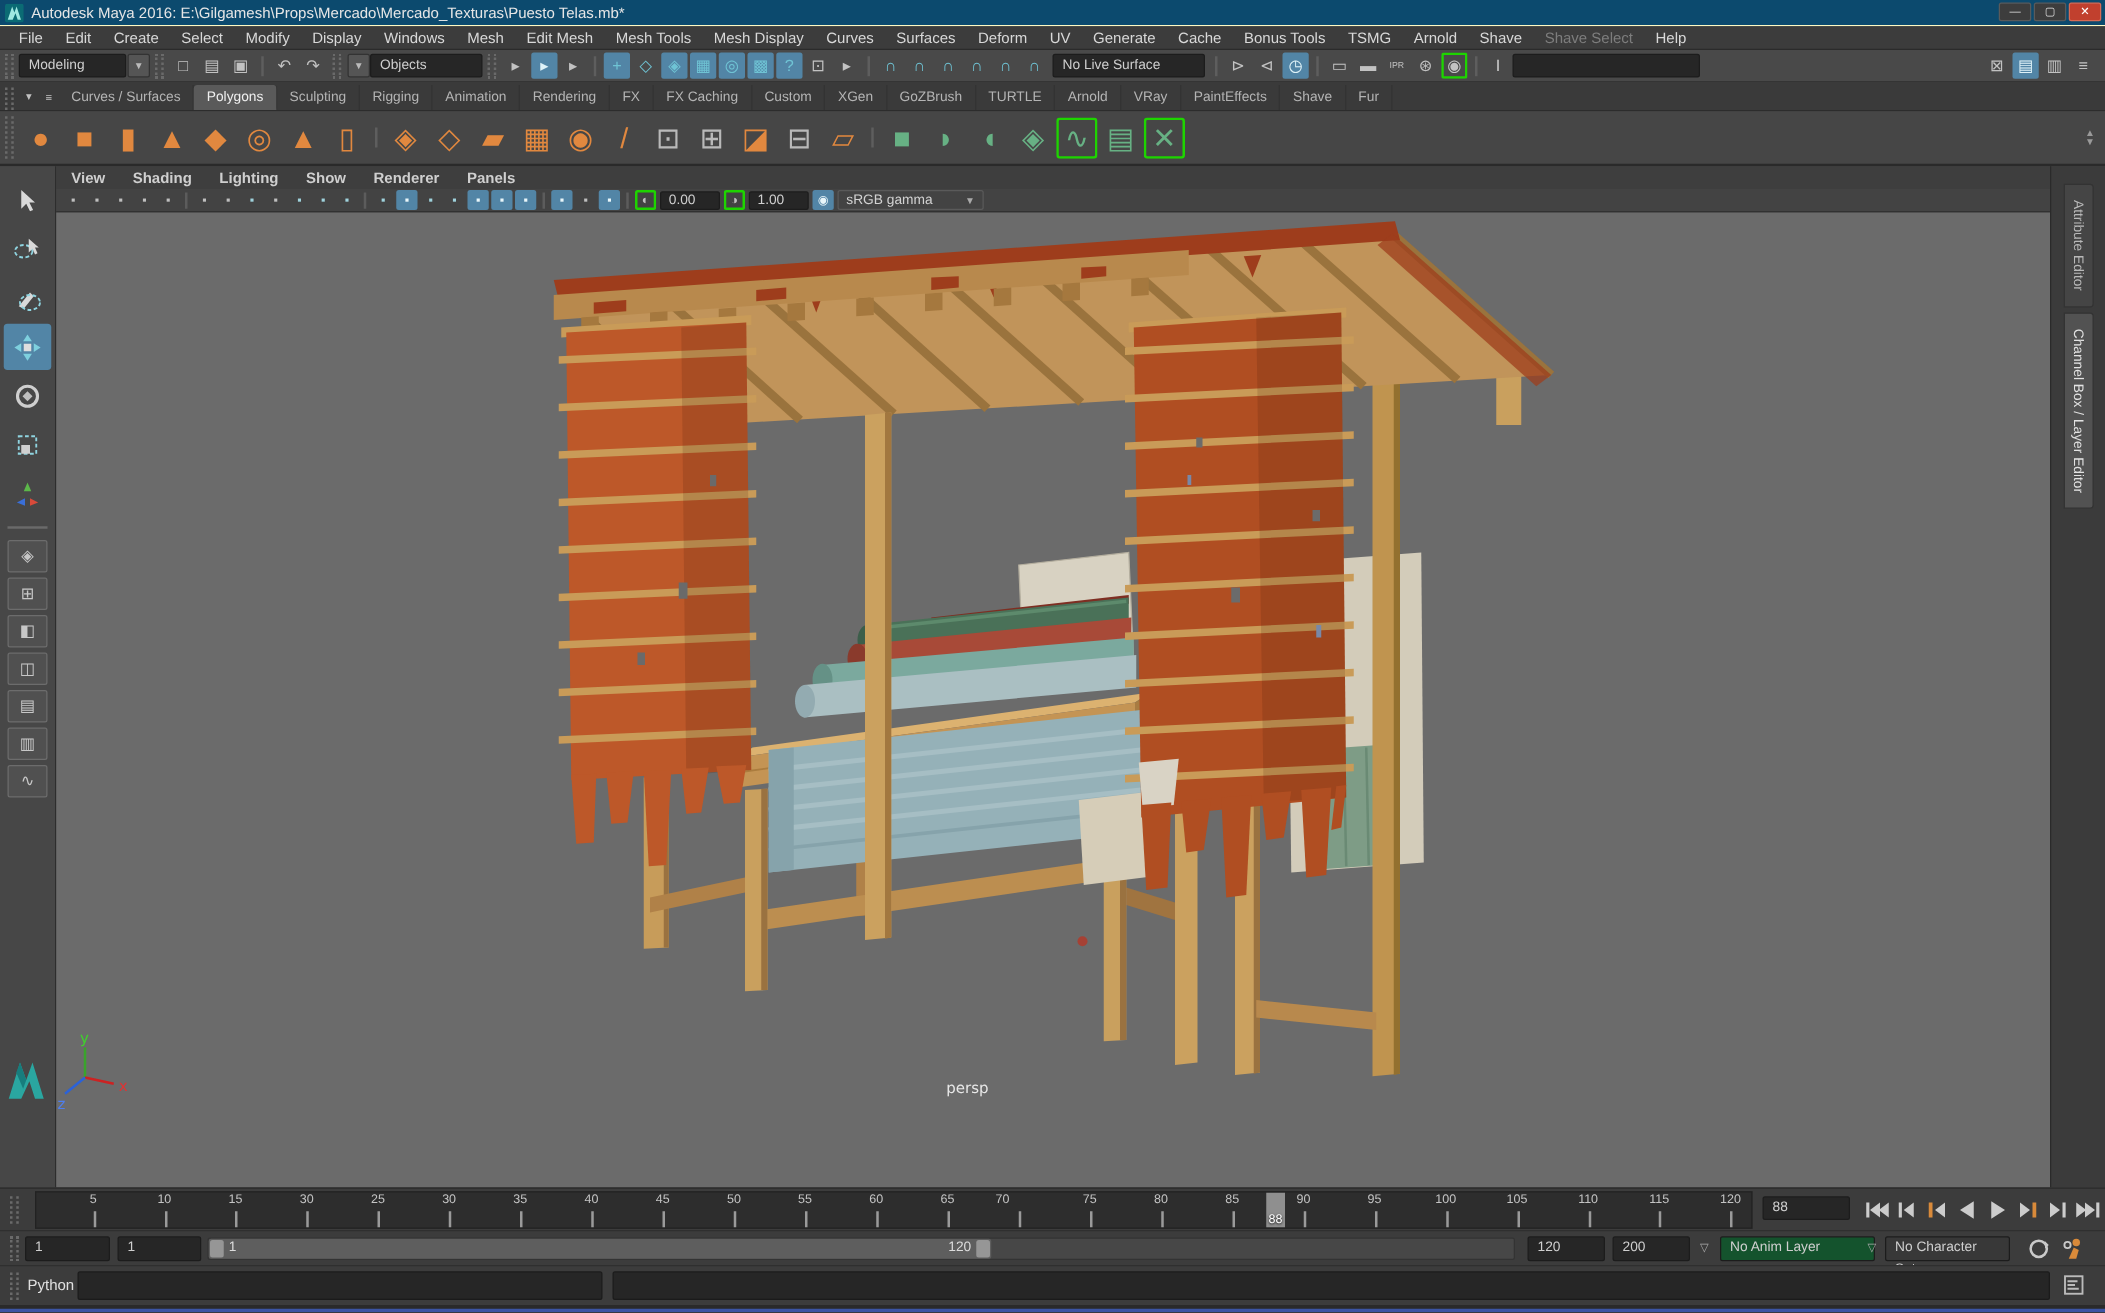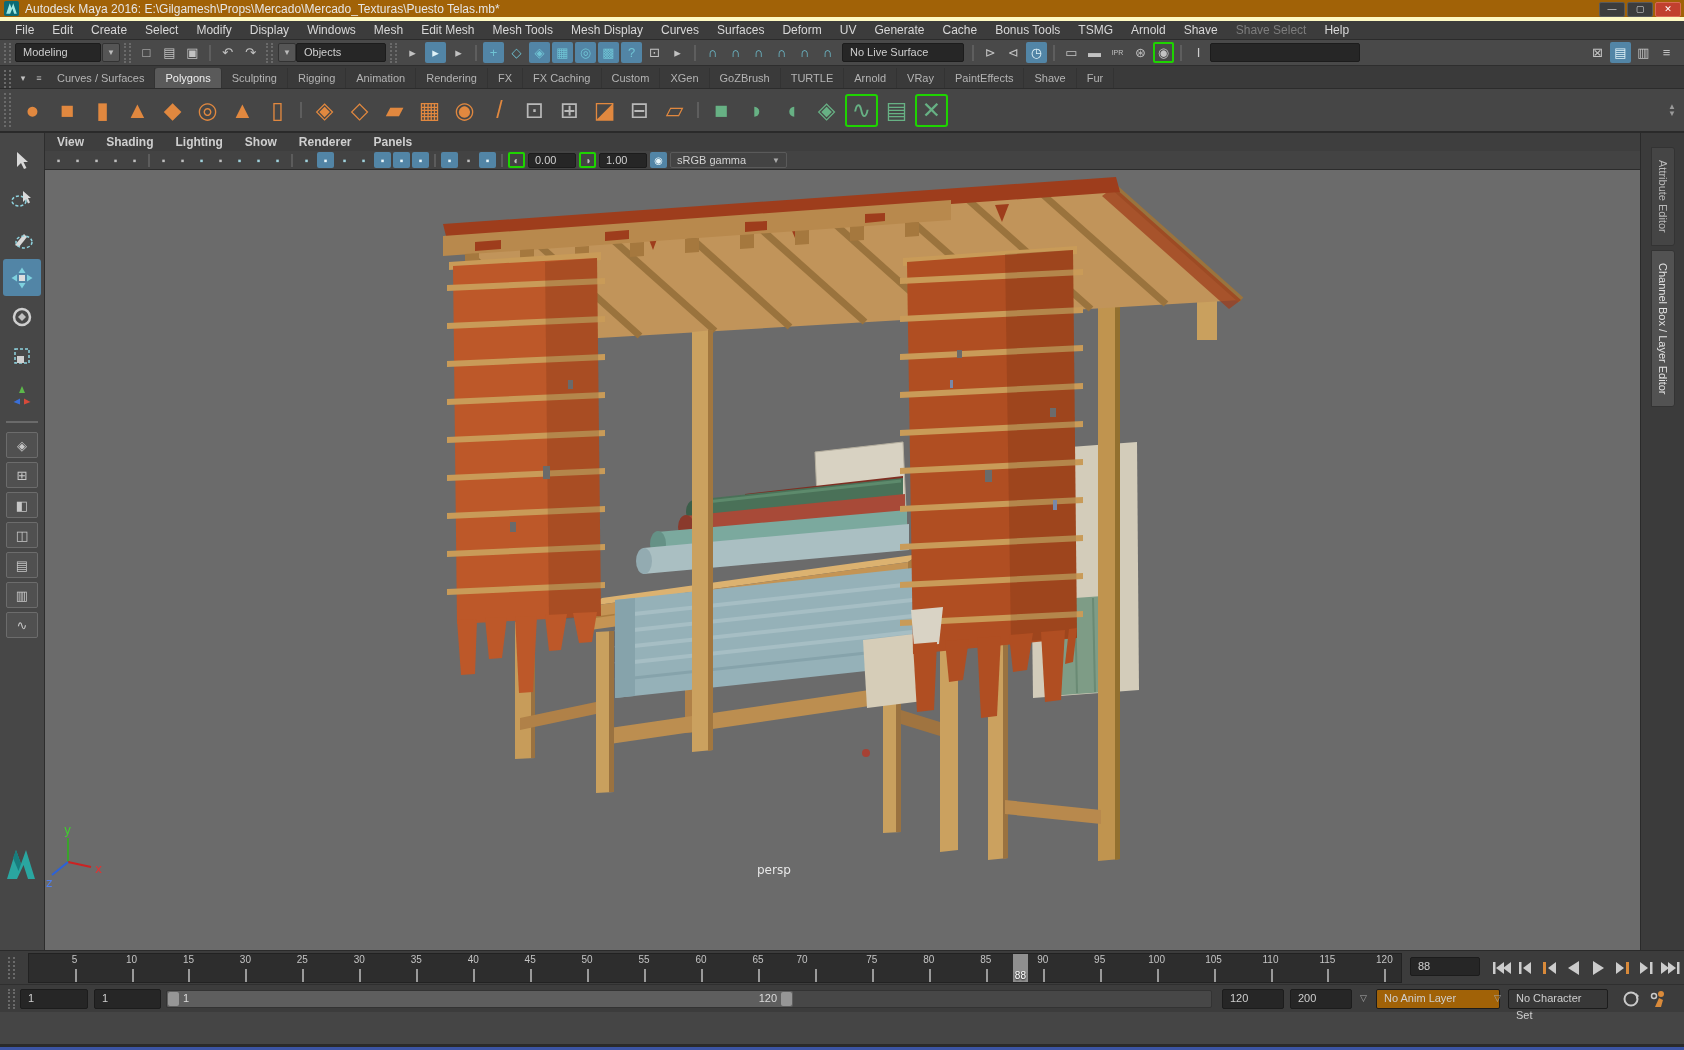--- a/index.html
+++ b/index.html
@@ -1,20 +1,20 @@
 <!DOCTYPE html>
 <html><head>
 <meta charset="utf-8">
 <style>
   html,body{margin:0;padding:0;background:#222;}
   *{box-sizing:border-box;font-family:"Liberation Sans","DejaVu Sans",sans-serif;}
   #app{position:relative;width:1684px;height:1050px;background:#454545;overflow:hidden;color:#cfcfcf;}
 
   
-  #titlebar{position:absolute;left:0;top:0;width:100%;height:21px;background:#a16207;display:flex;align-items:center;padding:0 4px;border-bottom:4px solid #fef9c3;}
+  #titlebar{position:absolute;left:0;top:0;width:100%;height:21px;background:#0c4a6e;display:flex;align-items:center;padding:0 4px;border-bottom:1px solid #fef9c3;}
   #titlebar .ttext{color:#e6e6e6;font-size:12px;margin-left:6px;white-space:nowrap;}
   .winbtns{position:absolute;right:3px;top:2px;display:flex;gap:2px;}
   .winbtn{width:26px;height:15px;background:#3d3d3d;border:1px solid #5a5a5a;color:#ddd;font-size:9px;line-height:13px;text-align:center;border-radius:2px;}
   .winbtn.close{background:#c1402e;border-color:#d86a54;color:#fff;}
 
   
   #menubar{position:absolute;left:0;top:21px;width:100%;height:19px;background:#3c3c3c;display:flex;align-items:center;padding-left:6px;border-bottom:1px solid #2b2b2b;}
   .menu-item{font-size:12px;color:#d8d8d8;padding:0 9px;white-space:nowrap;}
   .menu-item.disabled{color:#7d7d7d;}
 
@@ -663,33 +663,47 @@
       <div id="rsbar">
         <div class="rs-handle" style="left:1px;"></div>
         <div class="rs-label" style="left:16px;">1</div>
         <div class="rs-label" style="right:16px;">120</div>
         <div class="rs-handle" style="right:1px;"></div>
       </div>
     </div>
     <div class="rs-field sl-field" style="left:1222px;width:62px;">120</div>
     <div class="rs-field sl-field" style="left:1290px;width:62px;">200</div>
     <div class="rs-arrow" style="left:1360px;">▽</div>
-    <div class="rs-field sl-field" style="left:1376px;width:124px;background:#a16207;">No Anim Layer</div>
+    <div class="rs-field sl-field" style="left:1376px;width:124px;background:#14532d;">No Anim Layer</div>
     <div class="rs-arrow" style="left:1494px;">▽</div>
     <div class="rs-field sl-field" style="left:1508px;width:100px;background:#383838;">No Character Set</div>
     <div class="rs-iconbtn" style="left:1620px;">
       <svg width="18" height="18" viewBox="0 0 18 18">
           <circle cx="9" cy="9" r="6.5" fill="none" stroke="#c9c9c9" stroke-width="2"></circle>
           <path d="M14 3 L17 6 L14 9 Z" fill="#c9c9c9"></path>
         </svg>
     </div>
     <div class="rs-iconbtn" style="left:1648px;">
       <svg width="18" height="18" viewBox="0 0 18 18">
           <circle cx="11" cy="4" r="3" fill="#d98a3a"></circle>
           <path d="M5 17 L9 8 L13 10 L11 17 Z" fill="#d98a3a"></path>
           <circle cx="4" cy="6" r="2.5" fill="none" stroke="#c9c9c9" stroke-width="1.5"></circle>
         </svg>
     </div>
   </div>
 
+  <div id="commandline">
+    <div class="grip" style="position:absolute;left:4px;top:5px;height:22px;"></div>
+    <div id="cmd-label">Python</div>
+    <input class="cmd-input" style="left: 62px; width: 420px;">
+    <div class="cmd-input" style="left:490px;width:1150px;"></div>
+    <div class="rs-iconbtn" style="left:1648px;top:5px;position:absolute;">
+      <svg width="18" height="18" viewBox="0 0 18 18">
+          <rect x="2" y="2" width="14" height="14" fill="none" stroke="#bbb" stroke-width="1.5"></rect>
+          <line x1="4" y1="6" x2="12" y2="6" stroke="#bbb" stroke-width="1.5"></line>
+          <line x1="4" y1="9" x2="10" y2="9" stroke="#bbb" stroke-width="1.5"></line>
+          <line x1="4" y1="12" x2="13" y2="12" stroke="#bbb" stroke-width="1.5"></line>
+        </svg>
+    </div>
+  </div>
 
   <div id="bottombar"></div>
 </div>
 
 </body></html>

